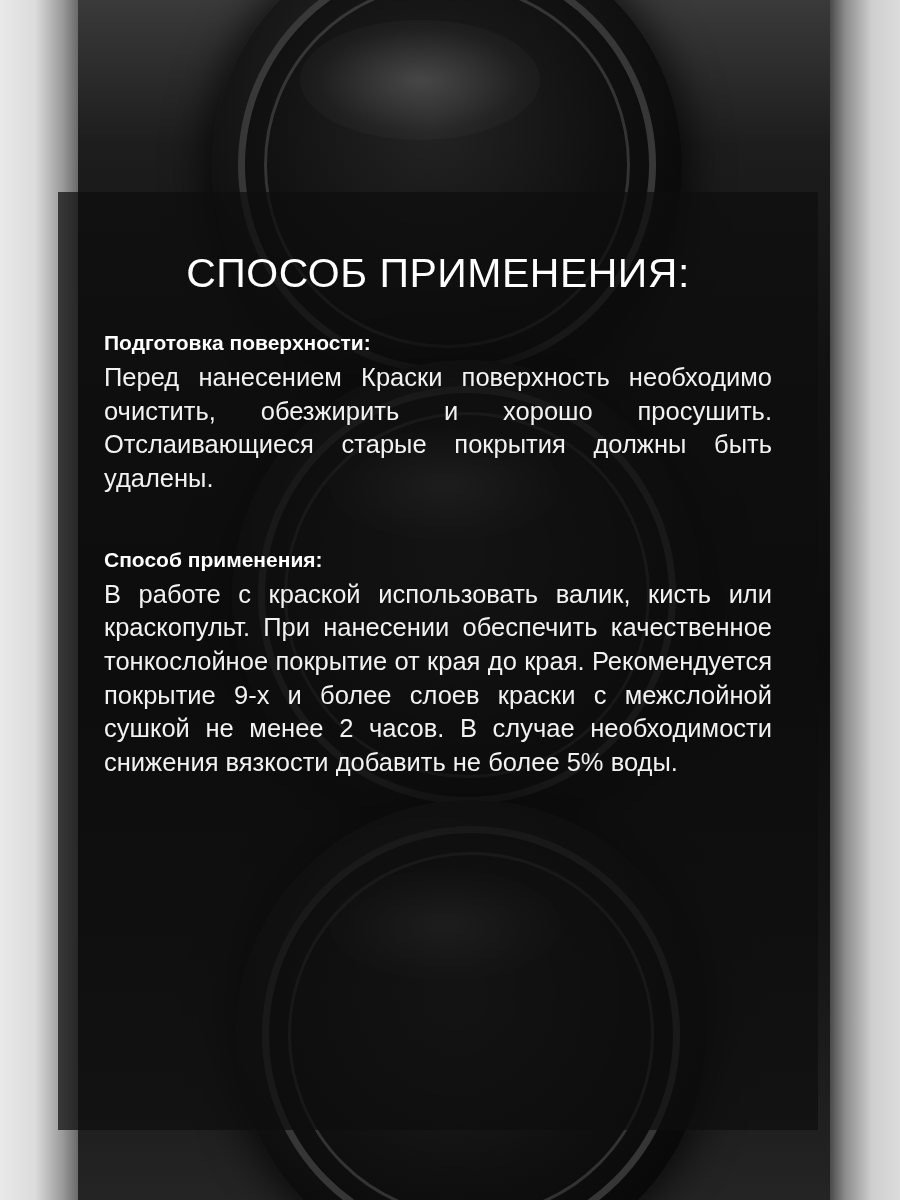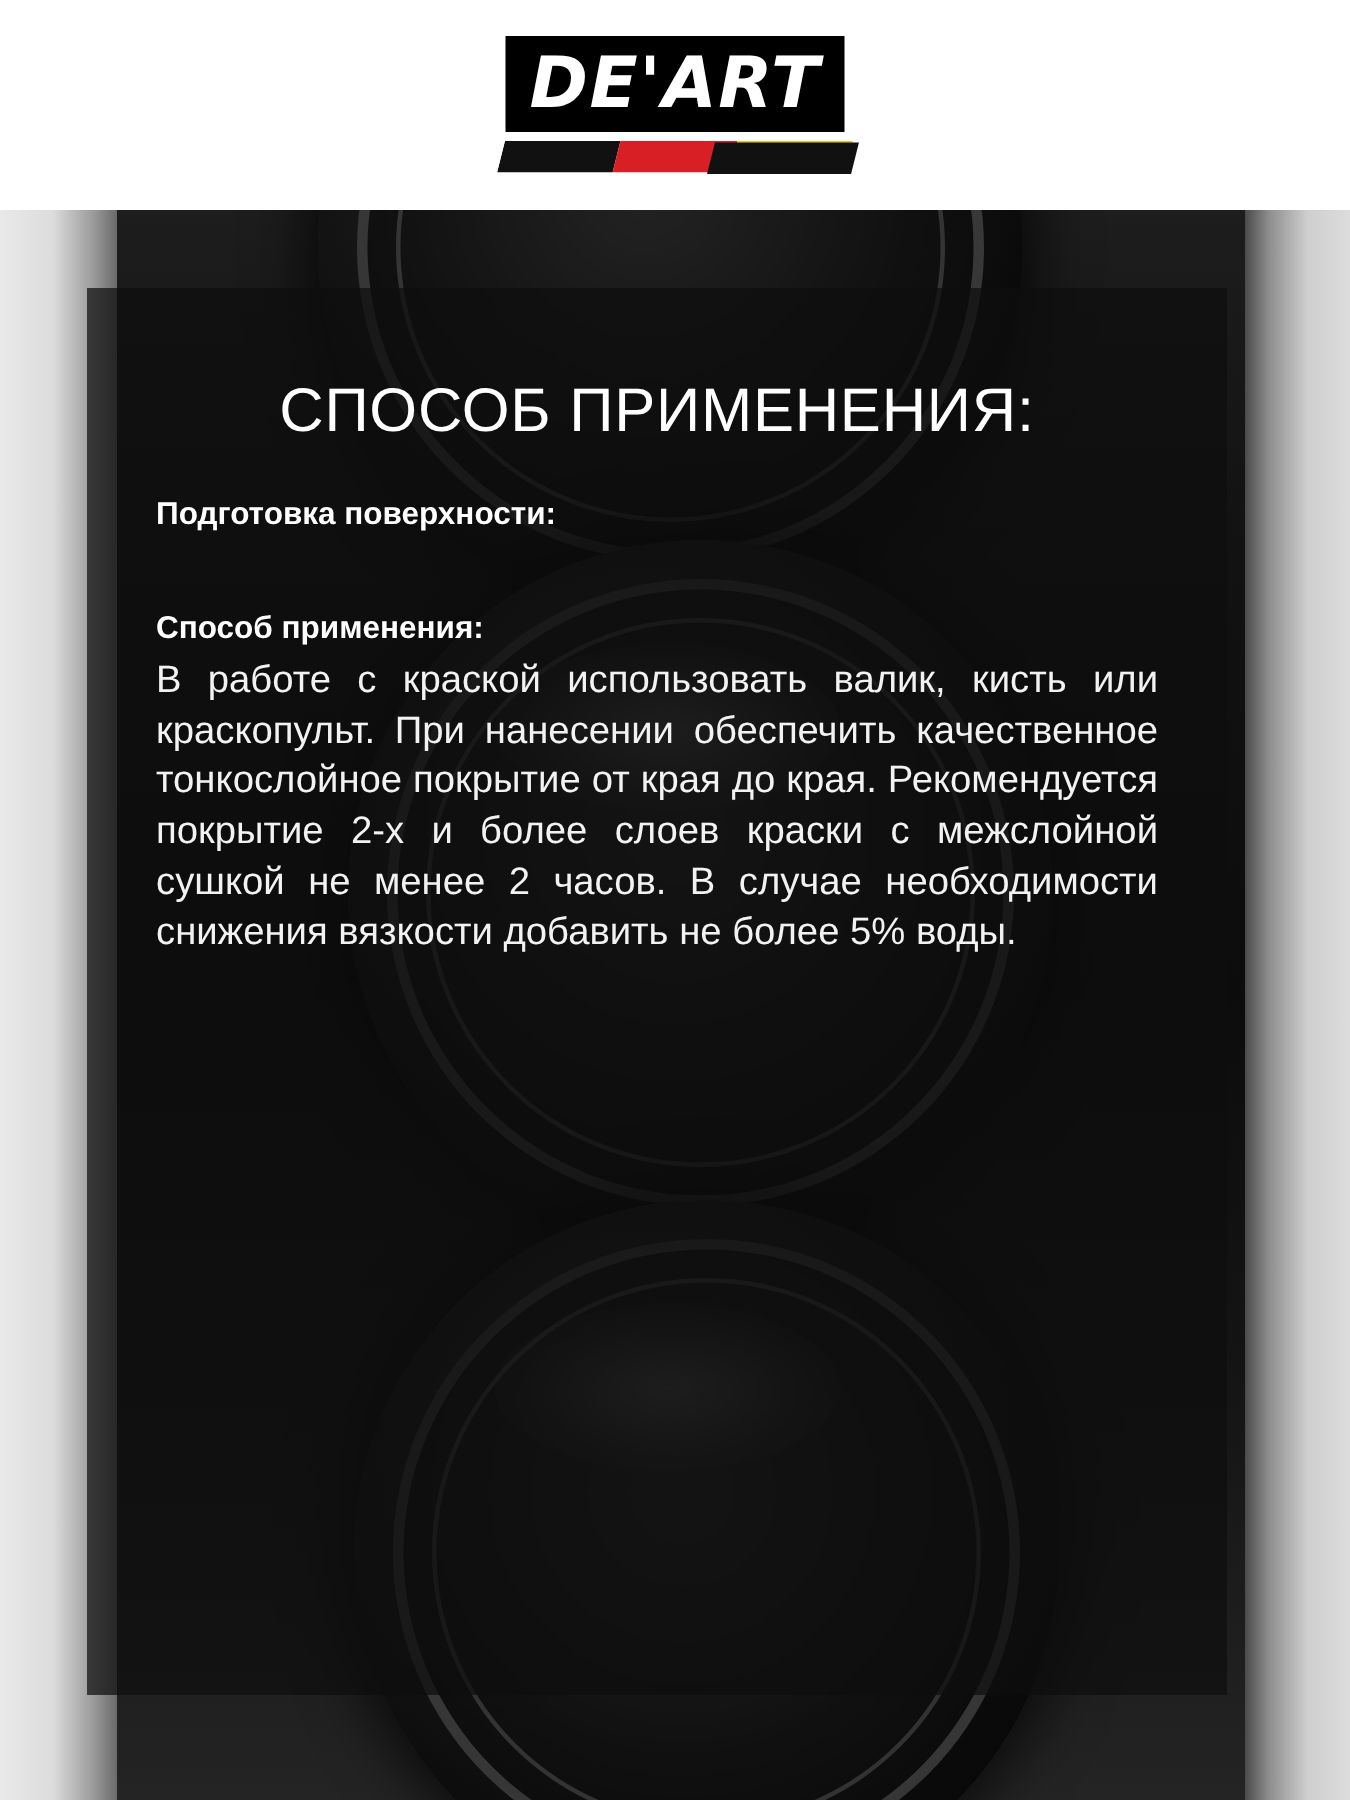--- a/index.html
+++ b/index.html
@@ -176,40 +176,30 @@
     <div class="bg-side-left"></div>
     <div class="bg-side-right"></div>
     <div class="can can-a"></div>
     <div class="can can-b"></div>
     <div class="can can-c"></div>
     <div class="glare glare-1"></div>
     <div class="glare glare-2"></div>
     <div class="glare glare-3"></div>
   </div>
 
-  <div class="header">
-    <div class="logo">
-      <div class="logo-word">DE'ART</div>
-      <div class="logo-flag">
-        <span class="flag-black"></span>
-        <span class="flag-red"></span>
-        <span class="flag-gold"></span>
-      </div>
-      <div class="logo-flag-right"></div>
+
+  <div class="panel">
+    <h1 class="panel-title">СПОСОБ ПРИМЕНЕНИЯ:</h1>
+
+    <div class="section">
+      <div class="section-heading">Подготовка поверхности:</div>
+      <p class="para">Перед нанесением Краски поверхность необходимо очистить, обезжирить и хорошо просушить. Отслаивающиеся старые покрытия должны быть удалены.</p>
+    </div>
+
+    <div class="spacer-lg"></div>
+
+    <div class="section">
+      <div class="section-heading">Способ применения:</div>
+      <p class="para">В работе с краской использовать валик, кисть или краскопульт. При нанесении обеспечить качественное тонкослойное покрытие от края до края. Рекомендуется покрытие 9-х и более слоев краски с межслойной сушкой не менее 2 часов. В случае необходимости снижения вязкости добавить не более 5% воды.</p>
     </div>
   </div>
 
-  <div class="panel">
-    <h1 class="panel-title">СПОСОБ ПРИМЕНЕНИЯ:</h1>
-
-    <div class="section">
-      <div class="section-heading">Подготовка поверхности:</div>
-    </div>
-
-    <div class="spacer-lg"></div>
-
-    <div class="section">
-      <div class="section-heading">Способ применения:</div>
-      <p class="para">В работе с краской использовать валик, кисть или краскопульт. При нанесении обеспечить качественное тонкослойное покрытие от края до края. Рекомендуется покрытие 2-х и более слоев краски с межслойной сушкой не менее 2 часов. В случае необходимости снижения вязкости добавить не более 5% воды.</p>
-    </div>
-  </div>
-
 </div>
 
 </body></html>

